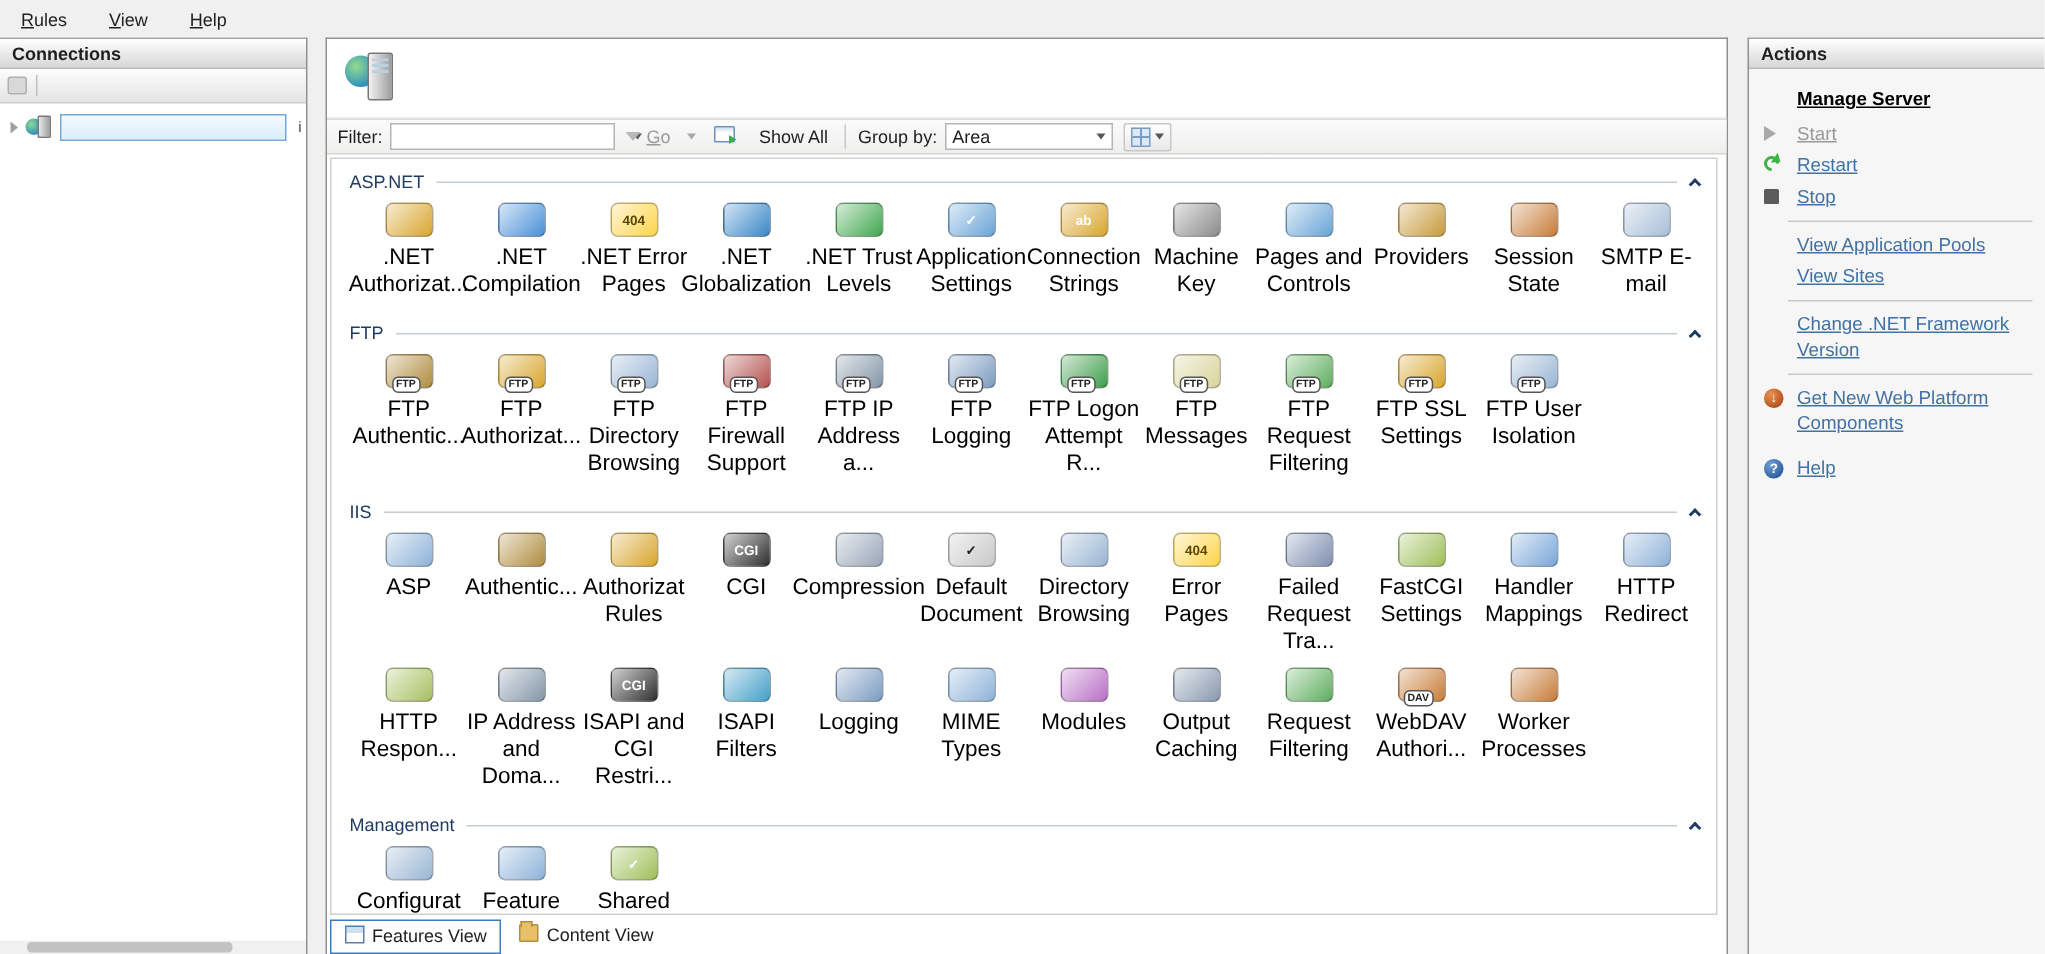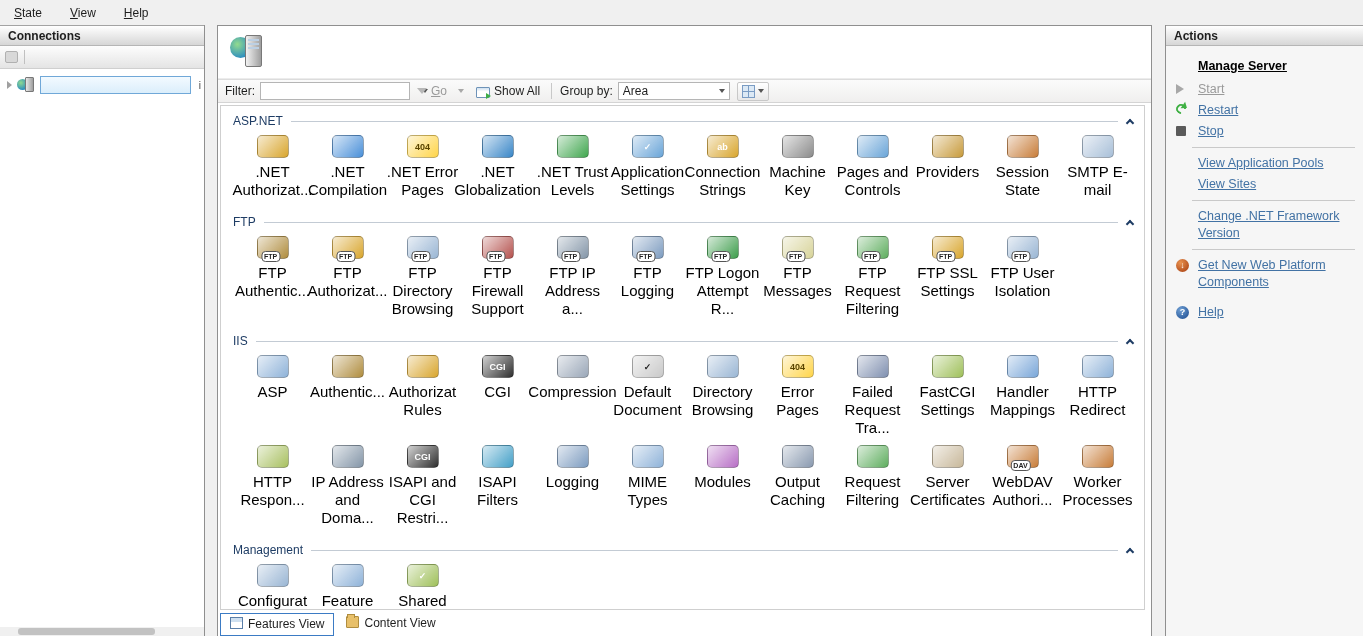--- a/index.html
+++ b/index.html
@@ -44,21 +44,21 @@
   .server-big .g { position:absolute; left:0; top:3px; width:21px; height:21px; border-radius:50%; background:radial-gradient(circle at 35% 35%, #93db8e, #2e8fbf 72%); }
 
   .filter-bar { height:24px; background:linear-gradient(#fbfbfb,#f0efee); border-top:1px solid #dcdcdc; border-bottom:1px solid #d4d4d4; display:flex; align-items:center; padding:0 7px; gap:5px; flex:none; }
   .filter-combo { width:150px; height:18px; background:#fff; border:1px solid #b5b5b5; display:flex; align-items:center; }
   .filter-combo input { flex:1; border:none; outline:none; height:14px; font:inherit; padding:0 3px; background:transparent; }
   .combo-arrow { width:14px; height:100%; display:flex; align-items:center; justify-content:center; }
   .tri-down { width:0; height:0; border-left:3px solid transparent; border-right:3px solid transparent; border-top:4px solid #555; }
   .tri-down.gray { border-top-color:#a8a8a8; }
   .funnel { width:0; height:0; border-left:5px solid transparent; border-right:5px solid transparent; border-top:6px solid #b8b8b8; position:relative; }
   .go-btn { display:flex; align-items:center; gap:4px; color:#9a9a9a; padding:0 2px; }
-  .show-all-btn { display:flex; align-items:flex-end; gap:4px; padding:0 3px; color:#1e1e1e; }
+  .show-all-btn { display:flex; align-items:flex-start; gap:16px; padding:0 3px; color:#1e1e1e; }
   .showall-ico { width:14px; height:11px; background:linear-gradient(#cfe0f0,#ffffff 40%); border:1px solid #6e93b8; border-radius:1px; position:relative; }
   .showall-ico::after { content:""; position:absolute; right:-2px; bottom:-2px; width:0; height:0; border-top:3px solid transparent; border-bottom:3px solid transparent; border-left:5px solid #3fae49; }
   .vsep { width:1px; height:16px; background:#c8c8c8; margin:0 3px; }
   .groupby-combo { width:112px; height:18px; background:#fff; border:1px solid #b5b5b5; display:flex; align-items:center; }
   .groupby-combo .val { flex:1; padding-left:4px; }
   .viewmode-btn { display:flex; align-items:center; gap:3px; border:1px solid #c8c8c8; background:linear-gradient(#fff,#e8e8e8); height:19px; padding:0 4px; border-radius:2px; margin-left:2px; }
   .grid-ico { width:13px; height:13px; border:1px solid #7a9cc4; background:
       linear-gradient(90deg, transparent 5px, #7a9cc4 5px 6px, transparent 6px),
       linear-gradient(transparent 5px, #7a9cc4 5px 6px, transparent 6px),
       #dce9f5; }
@@ -97,21 +97,21 @@
   .restart-icon::after { content:""; position:absolute; top:-4px; right:-2px; width:0; height:0; border-left:4px solid transparent; border-right:4px solid transparent; border-bottom:5px solid #3fb044; transform:rotate(80deg); }
   .start-icon { width:0; height:0; border-top:5px solid transparent; border-bottom:5px solid transparent; border-left:8px solid #a8a8a8; margin-top:1px; }
   .stop-icon { width:10px; height:10px; background:#5a5a5a; border-radius:1px; margin-top:1px; }
   .web-platform-icon { width:13px; height:13px; border-radius:50%; background:radial-gradient(circle at 35% 30%, #e8914f, #b5501e 75%); color:#fff; font-size:9px; font-weight:bold; display:flex; align-items:center; justify-content:center; }
   .help-icon { width:13px; height:13px; border-radius:50%; background:radial-gradient(circle at 35% 30%, #6f9fd4, #2d5d9e 75%); color:#fff; font-size:9px; font-weight:bold; display:flex; align-items:center; justify-content:center; }
 </style>
 </head>
 <body>
 
 <div class="menubar">
-    <span class="menu-item u-first">State</span>
+    <span class="menu-item u-first">Rules</span>
     <span class="menu-item u-first">View</span>
     <span class="menu-item u-first">Help</span>
   </div>
 
 <div class="app">
 
   <div class="left-panel">
     <div class="panel-header">Connections</div>
     <div class="conn-toolbar">
       <span class="disk-icon"></span>
@@ -392,24 +392,20 @@
           </div>
           <div class="tile">
             <span class="tile-icon" style="background: linear-gradient(135deg, rgba(255, 255, 255, 0.78), rgba(255, 255, 255, 0)), rgb(138, 154, 176);"></span>
             <div class="tile-label">Output Caching</div>
           </div>
           <div class="tile">
             <span class="tile-icon" style="background: linear-gradient(135deg, rgba(255, 255, 255, 0.78), rgba(255, 255, 255, 0)), rgb(95, 174, 95);"></span>
             <div class="tile-label">Request Filtering</div>
           </div>
           <div class="tile">
-            <span class="tile-icon" style="background: linear-gradient(135deg, rgba(255, 255, 255, 0.78), rgba(255, 255, 255, 0)), rgb(200, 184, 154);"></span>
-            <div class="tile-label">Server Certificates</div>
-          </div>
-          <div class="tile">
             <span class="tile-icon" style="background: linear-gradient(135deg, rgba(255, 255, 255, 0.78), rgba(255, 255, 255, 0)), rgb(200, 125, 58);">
               <span class="tile-badge">DAV</span>
             </span>
             <div class="tile-label">WebDAV Authori...</div>
           </div>
           <div class="tile">
             <span class="tile-icon" style="background: linear-gradient(135deg, rgba(255, 255, 255, 0.78), rgba(255, 255, 255, 0)), rgb(200, 125, 58);"></span>
             <div class="tile-label">Worker Processes</div>
           </div>
         </div>

